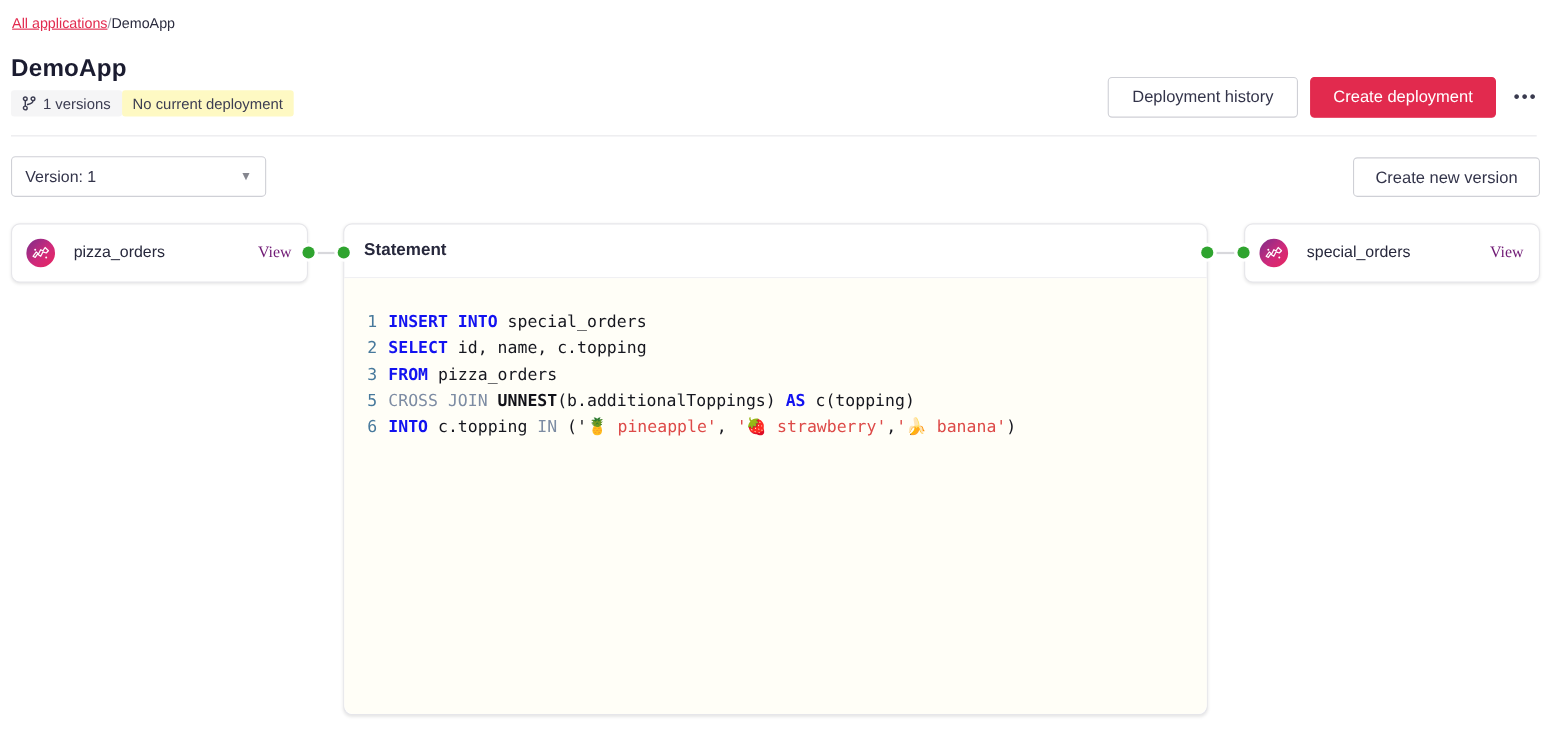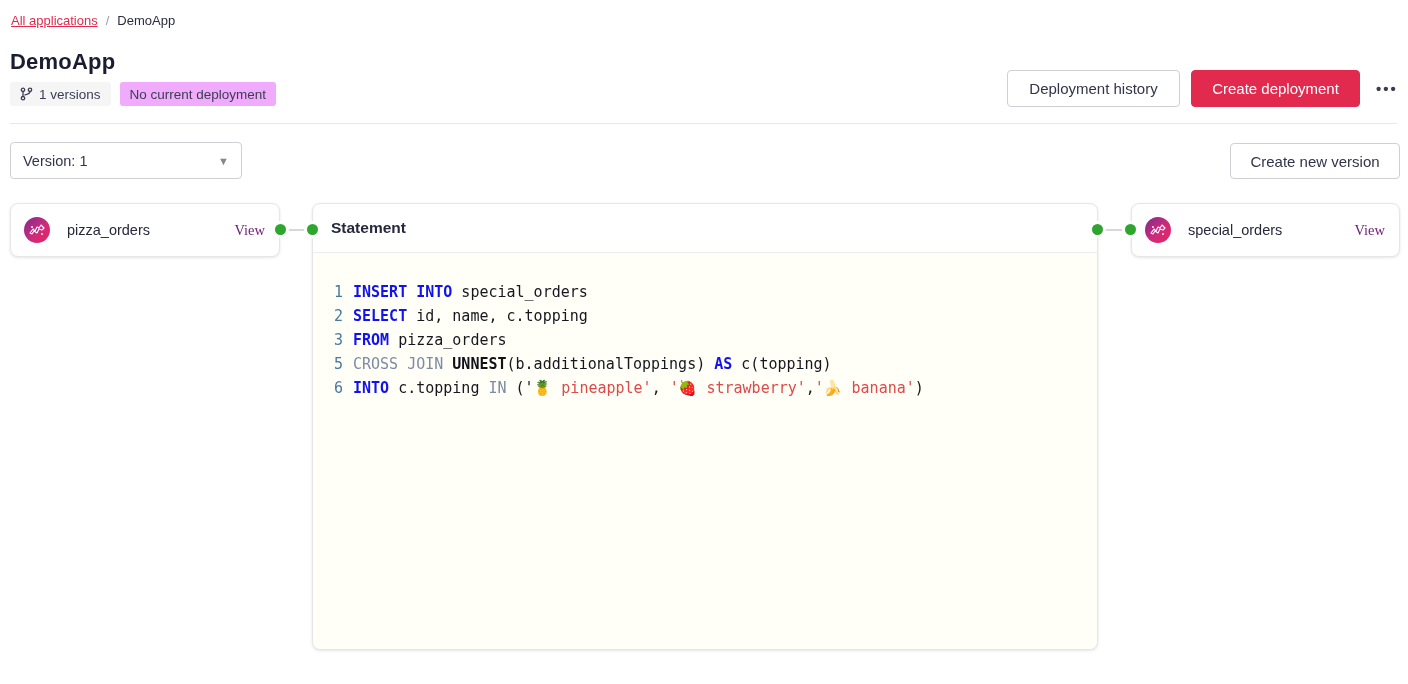--- a/index.html
+++ b/index.html
@@ -1,31 +1,31 @@
 <!DOCTYPE html>
 <html><head>
 <meta charset="utf-8">
 <style>
   * { margin:0; padding:0; box-sizing:border-box; }
   html,body { background:#fff; }
   body { font-family:"Liberation Sans", sans-serif; color:#2b2c3f; }
   .page { position:relative; width:1408px; height:684px; background:#fff; overflow:hidden; }
 
   
-  .breadcrumb { position:absolute; left:11px; top:13px; font-size:13px; display:flex; align-items:center; gap:8px; }
+  .breadcrumb { position:absolute; left:11px; top:13px; font-size:13px; display:flex; align-items:center; }
   .crumb-link { color:#e22a4e; text-decoration:underline; cursor:pointer; }
   .crumb-sep { color:#9a9ba6; }
   .crumb-current { color:#2b2c3f; }
 
   
   .page-title { position:absolute; left:10px; top:49px; font-size:22px; font-weight:bold; color:#1b1c30; letter-spacing:.2px; }
-  .badge-row { position:absolute; left:10px; top:82px; display:flex; gap:9px; }
+  .badge-row { position:absolute; left:10px; top:82px; display:flex; }
   .badge { height:24px; display:flex; align-items:center; gap:6px; padding:0 10px; border-radius:3px; font-size:13.5px; color:#3c3d52; }
   .badge.light { background:#f5f5f6; }
-  .badge.gray  { background:#f0abfc; }
+  .badge.gray  { background:#fef9c3; }
   .badge svg { display:block; }
 
   .btn { display:flex; align-items:center; justify-content:center; border-radius:4px; font-size:15px; cursor:pointer; background:#fff; border:1px solid #cfd0d6; color:#33344a; }
   .btn-deploy-history { position:absolute; left:1007px; top:70px; width:173px; height:37px; }
   .btn-create-deploy  { position:absolute; left:1191px; top:70px; width:169px; height:37px; background:#e22a4e; border:1px solid #e22a4e; color:#fff; }
   .overflow-menu { position:absolute; left:1372px; top:70px; width:30px; height:37px; display:flex; align-items:center; justify-content:center; cursor:pointer; }
   .overflow-menu span { color:#3a3b4f; font-size:15px; letter-spacing:2px; font-weight:bold; }
 
   .divider { position:absolute; left:10px; top:123px; width:1387px; height:1px; background:#e7e7ea; }
 

